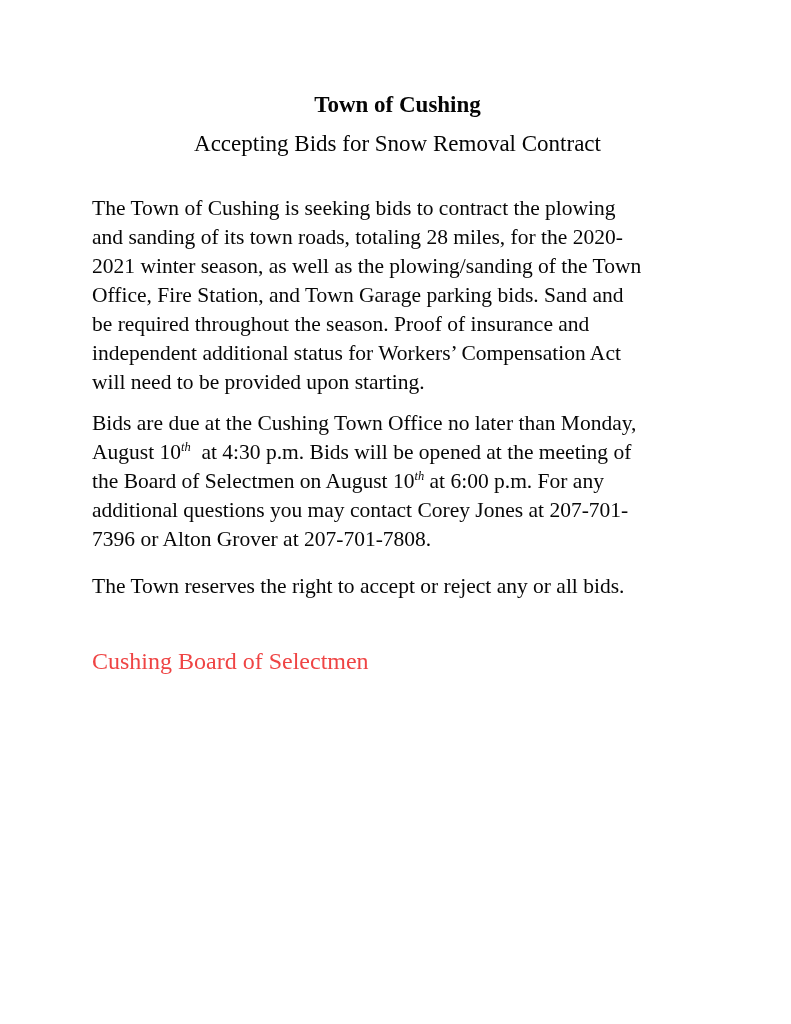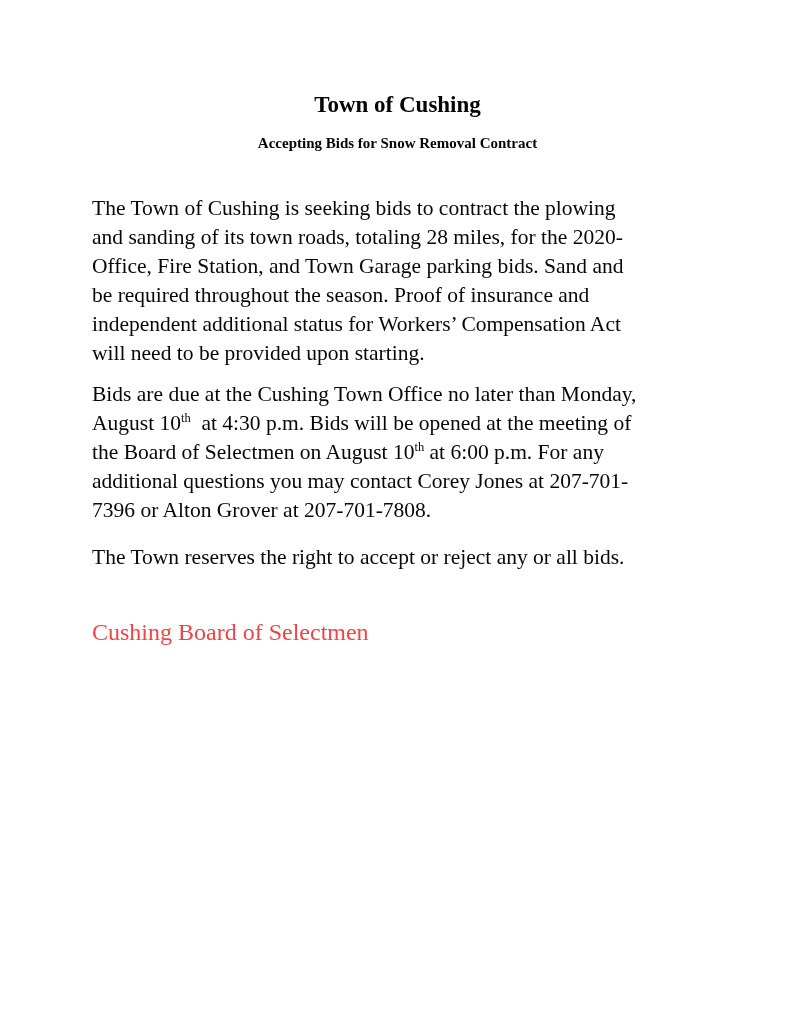--- a/index.html
+++ b/index.html
@@ -25,22 +25,22 @@
   .doc-title {
     margin: 0;
     font-size: 23px;
     font-weight: bold;
     text-align: center;
     line-height: 29px;
     color: #050505;
   }
   .doc-subtitle {
     margin: 10px 0 0 0;
-    font-size: 15px;
-    font-weight: bold;
+    font-size: 23px;
+    font-weight: normal;
     text-align: center;
     line-height: 29px;
     color: #050505;
   }
   .para {
     margin: 12px 0 0 0;
     font-size: 21.5px;
     line-height: 29px;
     color: #070707;
   }
@@ -51,38 +51,40 @@
     margin-top: 18px;
   }
   .para .line {
     white-space: pre;
     line-height: 29px;
   }
   sup {
     font-size: 0.58em;
     line-height: 0;
     vertical-align: super;
+    font-style: italic;
   }
   .signature {
     margin: 46px 0 0 0;
     font-size: 24px;
     line-height: 29px;
     color: #ef4444;
   }
 </style>
 </head>
 <body>
 
 <div class="page">
   <h1 class="doc-title">Town of Cushing</h1>
   <h2 class="doc-subtitle">Accepting Bids for Snow Removal Contract</h2>
 
   <div class="para first">
       <div class="line"><span>The Town of Cushing is seeking bids to contract the plowing</span></div>
       <div class="line"><span>and sanding of its town roads, totaling 28 miles, for the 2020-</span></div>
+      <div class="line"><span>2021 winter season, as well as the plowing/sanding of the Town</span></div>
       <div class="line"><span>Office, Fire Station, and Town Garage parking bids. Sand and</span></div>
       <div class="line"><span>be required throughout the season. Proof of insurance and</span></div>
       <div class="line"><span>independent additional status for Workers’ Compensation Act</span></div>
       <div class="line"><span>will need to be provided upon starting.</span></div>
     </div>
 
   <div class="para">
       <div class="line"><span>Bids are due at the Cushing Town Office no later than Monday,</span></div>
       <div class="line"><span>August 10</span><sup>th</sup><span>&nbsp; at 4:30 p.m. Bids will be opened at the meeting of</span></div>
       <div class="line"><span>the Board of Selectmen on August 10</span><sup>th</sup><span> at 6:00 p.m. For any</span></div>

